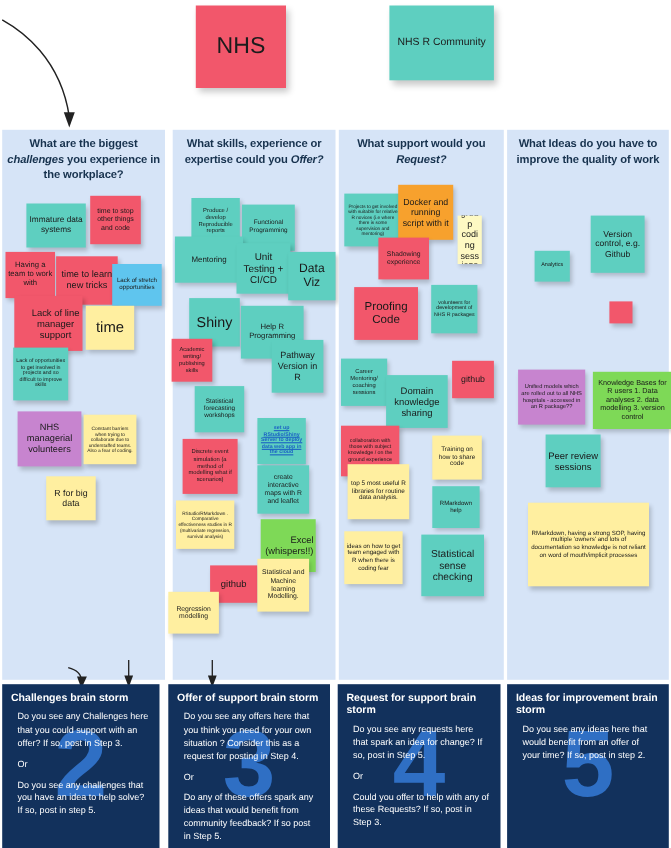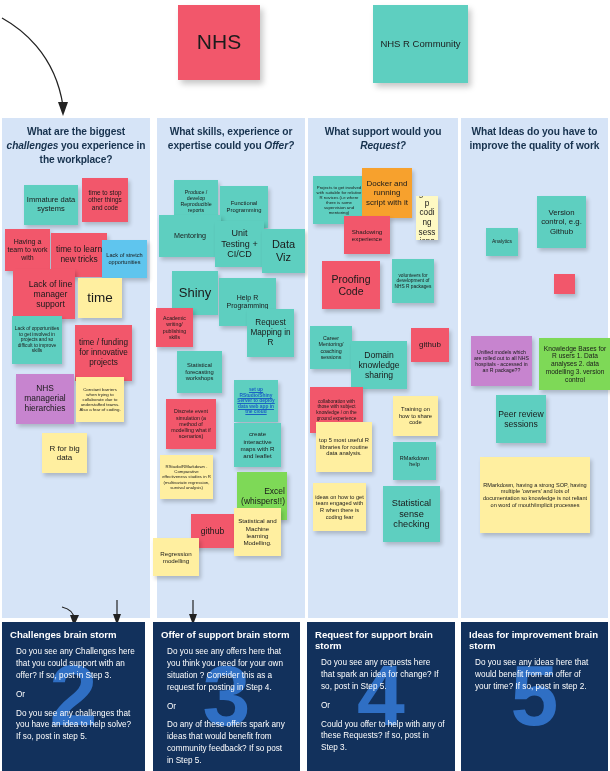--- a/index.html
+++ b/index.html
@@ -95,58 +95,57 @@
   .arrow-svg { position: absolute; pointer-events: none; }
 </style>
 </head>
 <body>
 
 <div id="board">
 
   <div class="banner-note" id="banner0" style="left: 178px; top: 5px; width: 82px; height: 75px; font-size: 21px; background: rgb(242, 87, 107);">
     <span>NHS</span>
   </div>
-  <div class="banner-note" id="banner1" style="left: 373px; top: 5px; width: 95px; height: 78px; font-size: 9.5px; background: rgb(94, 207, 192);">
+  <div class="banner-note" id="banner1" style="left: 354px; top: 5px; width: 95px; height: 68px; font-size: 9.5px; background: rgb(94, 207, 192);">
     <span>NHS R Community</span>
   </div>
 
   <svg class="arrow-svg" style="left:0px; top:8px;" width="80" height="115" viewBox="0 0 80 115">
     <path d="M2,10 C20,20 55,45 63,98" stroke="#222" stroke-width="1.3" fill="none"></path>
     <polygon points="63,108 58,94 68,94" fill="#222"></polygon>
   </svg>
 
   <div class="column" id="col0" style="left:2px; width:148px;">
       <div class="col-head">What are the biggest <i>challenges</i> you experience in the workplace?</div>
       <div style="position: absolute; inset: 38px 0px 0px;">
         <div class="note" style="left: 22px; top: 29px; width: 54px; height: 40px; background: rgb(94, 207, 192); font-size: 7.5px;">Immature data systems</div>
         <div class="note" style="left: 80px; top: 22px; width: 46px; height: 44px; background: rgb(242, 87, 107); font-size: 6.4px;">time to stop other things and code</div>
         <div class="note" style="left: 3px; top: 73px; width: 45px; height: 42px; background: rgb(242, 87, 107); font-size: 7px;">Having a team to work with</div>
         <div class="note" style="left: 49px; top: 77px; width: 56px; height: 44px; background: rgb(242, 87, 107); font-size: 8.4px;">time to learn new tricks</div>
         <div class="note" style="left: 100px; top: 84px; width: 45px; height: 38px; background: rgb(95, 197, 238); font-size: 5.6px;">Lack of stretch opportunities</div>
         <div class="note" style="left: 11px; top: 113px; width: 62px; height: 50px; background: rgb(242, 87, 107); font-size: 8.6px; padding-left: 15px;">Lack of line manager support</div>
         <div class="note" style="left: 76px; top: 122px; width: 44px; height: 40px; background: rgb(255, 239, 160); font-size: 13.5px;">time</div>
         <div class="note" style="left: 10px; top: 160px; width: 50px; height: 48px; background: rgb(94, 207, 192); font-size: 4.8px;">Lack of opportunities to get involved in projects and so difficult to improve skills</div>
-        <div class="note" style="left: 73px; top: 169px; width: 57px; height: 56px; background: rgb(242, 87, 107); font-size: 8.2px;">time / funding for innovative projects</div>
-        <div class="note" style="left: 14px; top: 218px; width: 58px; height: 50px; background: rgb(199, 132, 207); font-size: 8.4px;">NHS managerial hierarchies</div>
+        <div class="note" style="left: 14px; top: 218px; width: 58px; height: 50px; background: rgb(199, 132, 207); font-size: 8.4px;">NHS managerial volunteers</div>
         <div class="note" style="left: 74px; top: 221px; width: 48px; height: 45px; background: rgb(255, 239, 160); font-size: 4.4px;">Constant barriers when trying to collaborate due to understaffed teams. Also a fear of coding.</div>
         <div class="note" style="left: 40px; top: 277px; width: 45px; height: 40px; background: rgb(255, 239, 160); font-size: 8px;">R for big data</div>
       </div>
     </div>
   <div class="column" id="col1" style="left:157px; width:148px;">
       <div class="col-head">What skills, experience or expertise could you <i>Offer?</i></div>
       <div style="position: absolute; inset: 38px 0px 0px;">
         <div class="note" style="left: 17px; top: 24px; width: 44px; height: 42px; background: rgb(94, 207, 192); font-size: 5.3px;">Produce / develop Reproducible reports</div>
         <div class="note" style="left: 63px; top: 30px; width: 48px; height: 42px; background: rgb(94, 207, 192); font-size: 5.8px;">Functional Programming</div>
         <div class="note" style="left: 2px; top: 59px; width: 62px; height: 42px; background: rgb(94, 207, 192); font-size: 7.2px;">Mentoring</div>
         <div class="note" style="left: 58px; top: 65px; width: 49px; height: 46px; background: rgb(94, 207, 192); font-size: 9px;">Unit Testing + CI/CD</div>
         <div class="note" style="left: 105px; top: 73px; width: 43px; height: 44px; background: rgb(94, 207, 192); font-size: 11px;">Data Viz</div>
         <div class="note" style="left: 15px; top: 115px; width: 46px; height: 44px; background: rgb(94, 207, 192); font-size: 13px;">Shiny</div>
         <div class="note" style="left: 62px; top: 122px; width: 57px; height: 48px; background: rgb(94, 207, 192); font-size: 7px;">Help R Programming</div>
         <div class="note" style="left: -1px; top: 152px; width: 37px; height: 39px; background: rgb(242, 87, 107); font-size: 5.2px;">Academic writing/ publishing skills</div>
-        <div class="note" style="left: 90px; top: 153px; width: 47px; height: 48px; background: rgb(94, 207, 192); font-size: 8.2px;">Request Mapping in R</div>
+        <div class="note" style="left: 90px; top: 153px; width: 47px; height: 48px; background: rgb(94, 207, 192); font-size: 8.2px;">Pathway Version in R</div>
         <div class="note" style="left: 20px; top: 195px; width: 45px; height: 42px; background: rgb(94, 207, 192); font-size: 5.8px;">Statistical forecasting workshops</div>
         <div class="note link" style="left: 77px; top: 224px; width: 44px; height: 42px; background: rgb(94, 207, 192); font-size: 4.8px;">set up RStudio/Shiny Server to deploy data web app in the cloud</div>
         <div class="note" style="left: 9px; top: 243px; width: 50px; height: 50px; background: rgb(242, 87, 107); font-size: 5.3px;">Discrete event simulation (a method of modelling what if scenarios)</div>
         <div class="note" style="left: 77px; top: 267px; width: 47px; height: 44px; background: rgb(94, 207, 192); font-size: 6.2px;">create interactive maps with R and leaflet</div>
         <div class="note" style="left: 3px; top: 299px; width: 53px; height: 44px; background: rgb(255, 239, 160); font-size: 4.3px;">RStudio/RMarkdown . Comparative effectiveness studies in R (multivariate regression, survival analysis)</div>
         <div class="note" style="left: 80px; top: 316px; width: 50px; height: 48px; background: rgb(126, 217, 87); font-size: 8.5px; text-align: right;">Excel (whispers!!)</div>
         <div class="note" style="left: 34px; top: 358px; width: 43px; height: 34px; background: rgb(242, 87, 107); font-size: 8.6px;">github</div>
         <div class="note" style="left: 77px; top: 352px; width: 47px; height: 48px; background: rgb(255, 239, 160); font-size: 6.2px;">Statistical and Machine learning Modelling.</div>
         <div class="note" style="left: -4px; top: 382px; width: 46px; height: 38px; background: rgb(255, 239, 160); font-size: 6.2px;">Regression modelling</div>
       </div>

